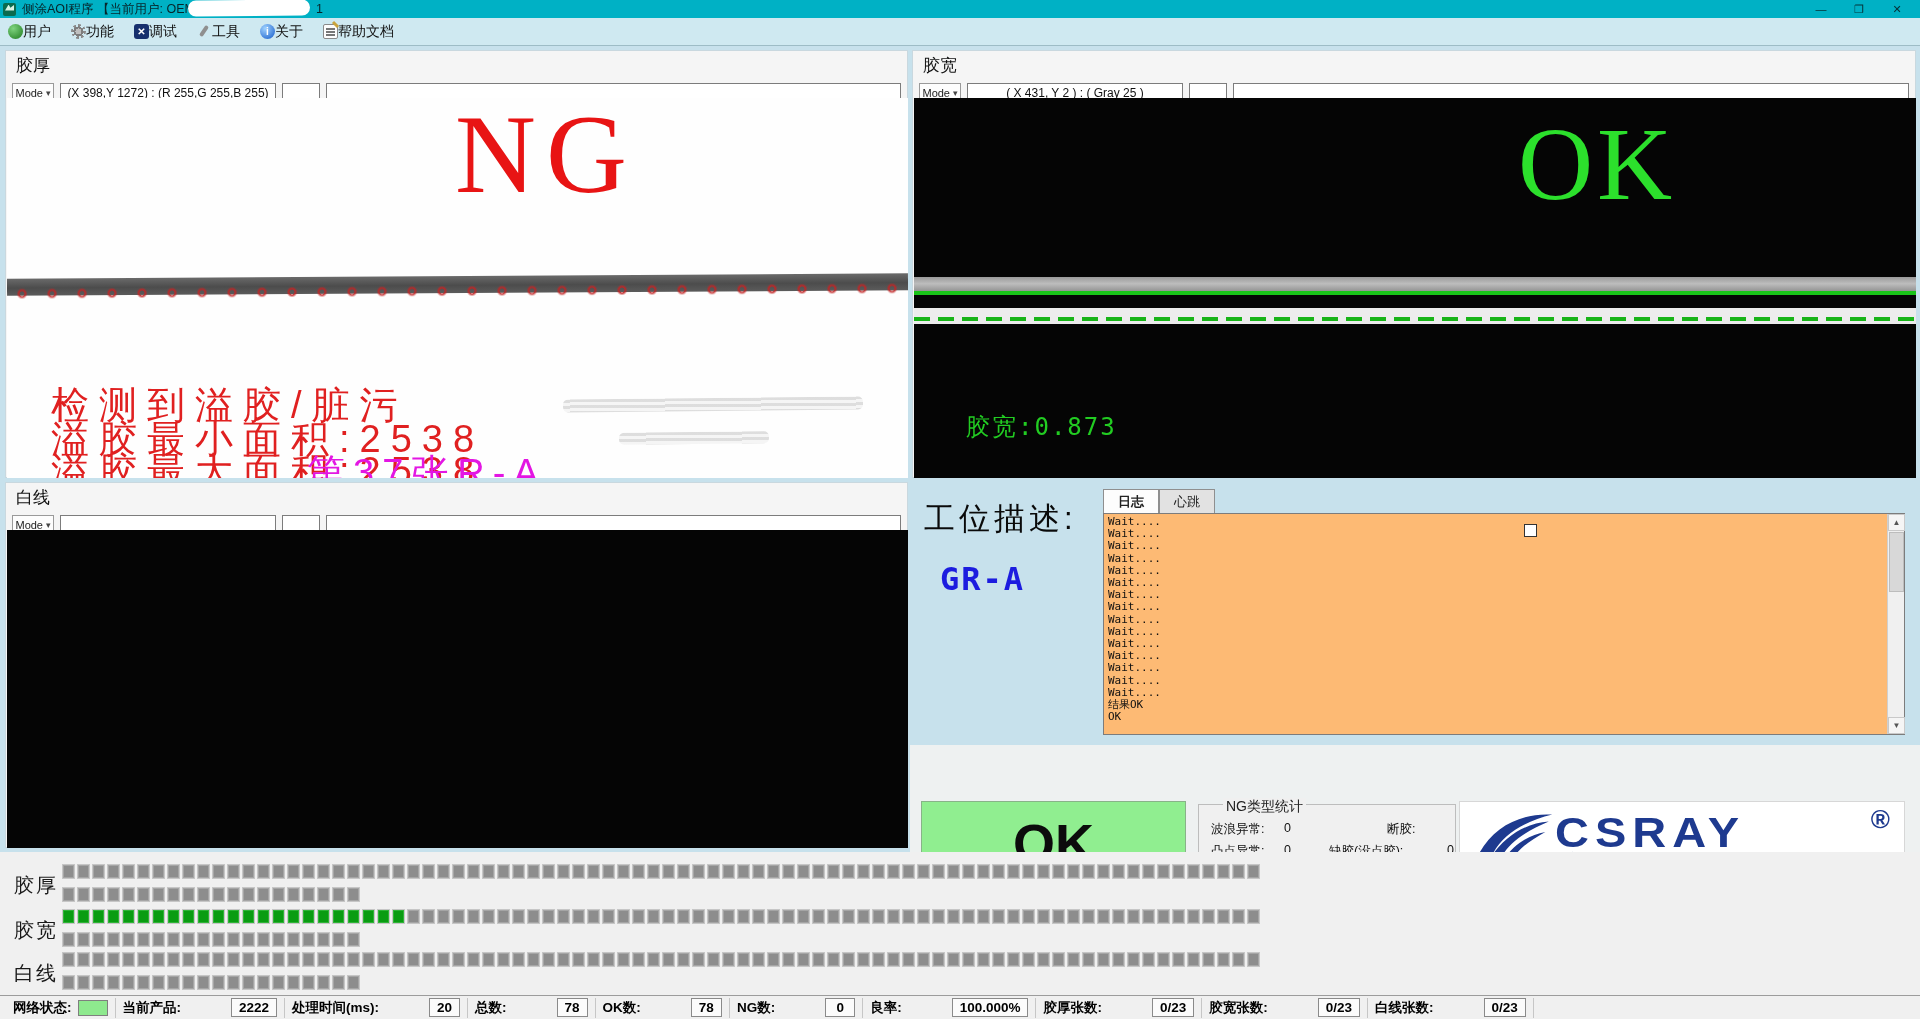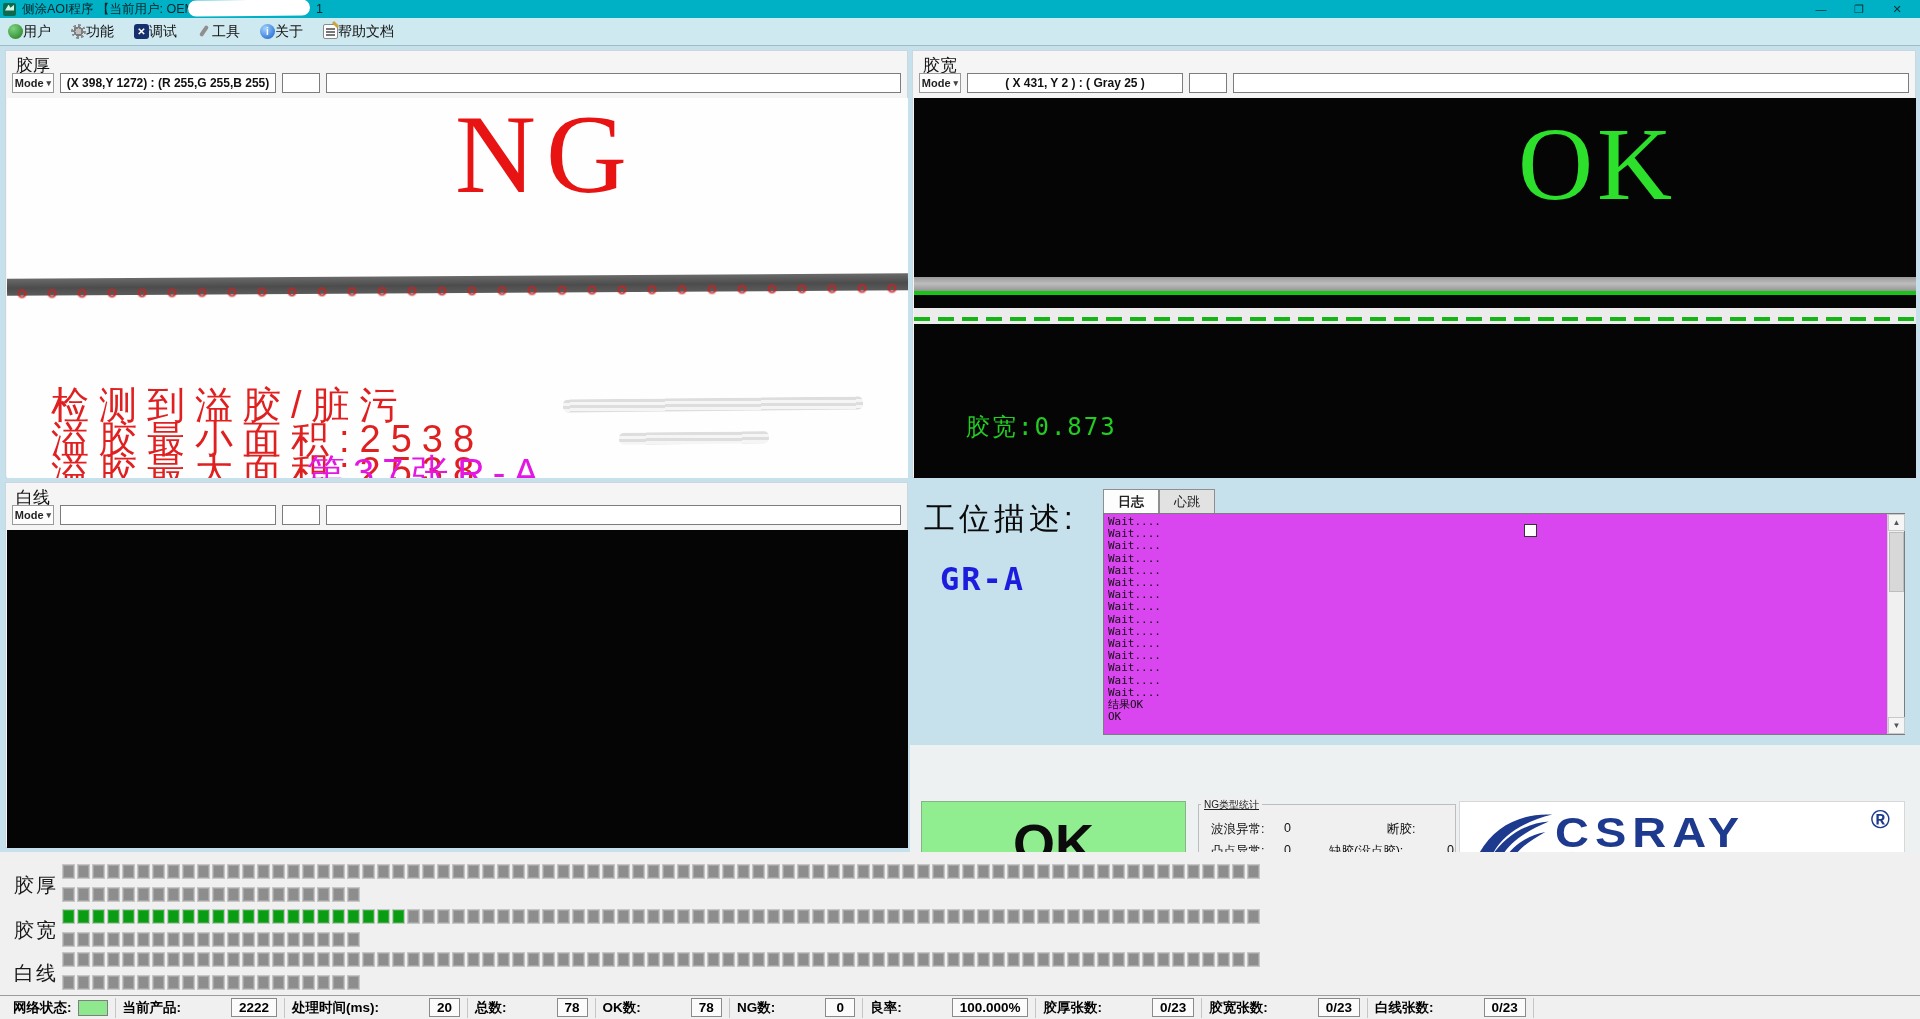--- a/index.html
+++ b/index.html
@@ -52,22 +52,22 @@
      color:#fff; font-size:10px; font-weight:bold; display:flex; align-items:center; justify-content:center;}
   .icon-help { background:#fdfdfd; border:1px solid #8a8a8a; border-radius:2px;}
   .icon-help::before{content:""; position:absolute; left:2px; top:3px; width:9px; height:1.5px;
      background:#777; box-shadow:0 3px 0 #777, 0 6px 0 #777;}
   .icon-help::after{content:""; position:absolute; right:-2px; top:-2px; width:7px; height:3px;
      background:#caa43c; transform:rotate(45deg);}
   
   .main { position:absolute; left:0; top:46px; width:1920px; height:806px; background:#c7e1ec; }
   .panel { position:absolute; background:#f5f5f5; border:1px solid #c9d8df; }
   .panel-title { position:absolute; left:10px; top:3px; font-size:17px; color:#111; }
-  .mode-row { position:absolute; left:0; width:100%; height:24px; top:20px; display:flex;
-    align-items:center; padding:0 6px; gap:6px;font-weight:bold;}
+  .mode-row { position:absolute; left:0; width:100%; height:24px; top:32px; display:flex;
+    padding:0 6px; gap:6px;}
   .mode-btn { width:42px; height:20px; background:#fdfdfd; border:1px solid #9a9a9a;
     font-size:11px; color:#222; display:flex; align-items:center; justify-content:center; gap:3px;}
   .mode-btn::after { content:"▾"; font-size:9px; color:#444;}
   .tb { height:20px; background:#fff; border:1px solid #7c7c7c; font-size:12px;
     display:flex; align-items:center; justify-content:center; color:#111; overflow:hidden;}
   .tb-coord { width:216px; }
   .tb-small { width:38px; }
   .tb-long  { flex:1; }
   .canvas { position:absolute; left:1px; overflow:hidden; }
   .canvas-white { background:#fefefe; }
@@ -101,39 +101,39 @@
   .q4-bottom { position:absolute; left:910px; top:699px; width:1010px; height:153px; background:#eef1f1;}
   .station-label { position:absolute; left:924px; top:452px; font-size:31px; color:#0a0a0a;
     letter-spacing:4px; font-weight:500;}
   .station-value { position:absolute; left:940px; top:514px; font-family:"DejaVu Sans Mono", monospace;
     font-size:32px; font-weight:bold; color:#1c1cdf; letter-spacing:2px;}
   .tabs { position:absolute; left:1103px; top:443px; display:flex; }
   .tab { height:24px; padding:0 14px; font-size:13px; display:flex; align-items:center;
     border:1px solid #8f8f8f; border-bottom:none; background:#e2e2e2; color:#222;}
   .tab.active { background:#fdfdfd; font-weight:bold; position:relative; z-index:2;}
   .logbox { position:absolute; left:1103px; top:467px; width:802px; height:222px;
-    background:#d946ef; border:1px solid #7c7c7c; }
+    background:#fdba74; border:1px solid #7c7c7c; }
   .log-lines { position:absolute; left:4px; top:2px; right:20px; bottom:2px; overflow:hidden;
     font-family:"DejaVu Sans Mono", monospace; font-size:11px; line-height:12.2px; color:#111;}
   .log-check { position:absolute; left:420px; top:10px; width:13px; height:13px;
     background:#fff; border:1px solid #333;}
   .vscroll { position:absolute; right:0; top:0; width:17px; height:100%;
     background:#f0f0f0; border-left:1px solid #cfcfcf; }
   .vs-btn { position:absolute; left:0; width:17px; height:17px; background:#f5f5f5;
     border:1px solid #c9c9c9; color:#555; font-size:8px; display:flex; align-items:center; justify-content:center;}
   .vs-up { top:0; } .vs-down { bottom:0; }
   .vs-thumb { position:absolute; left:1px; top:18px; width:15px; height:60px; background:#d8d8d8;
     border:1px solid #bdbdbd;}
   .ok-button { position:absolute; left:921px; top:755px; width:265px; height:84px;
     background:#90ee90; border:1px solid #88b388; display:flex; align-items:center; justify-content:center;
     font-size:54px; font-weight:bold; color:#0c0c0c; }
   .ng-stats { position:absolute; left:1198px; top:758px; width:258px; height:81px;
     border:1px solid #bdbdbd; background:#f0f0f0;}
-  .ng-stats-title { position:absolute; left:2px; top:-7px; background:#f0f0f0; padding:0 3px;
-    font-size:10px; color:#222;text-decoration:underline;}
+  .ng-stats-title { position:absolute; left:24px; top:-7px; background:#f0f0f0; padding:0 3px;
+    font-size:14px; color:#222;}
   .stat { position:absolute; font-size:12.5px; color:#111; white-space:nowrap;}
   .stat .v { position:absolute; font-size:12.5px;}
   .logo-box { position:absolute; left:1459px; top:755px; width:446px; height:84px; background:#fff;
     border:1px solid #d7d7d7; }
   .logo-wing { position:absolute; left:16px; top:8px; }
   .logo-brand { position:absolute; left:95px; top:2px; font-size:47px; font-weight:bold;
     color:#1e3a8f; letter-spacing:6px; transform:scaleY(.92);}
   .logo-reg { position:absolute; right:14px; top:2px; font-size:26px; color:#1e3a8f; font-weight:bold;}
   .logo-sub { position:absolute; left:98px; top:46px; font-size:29px; font-weight:bold;
     color:#2a3f96; letter-spacing:14px;}

